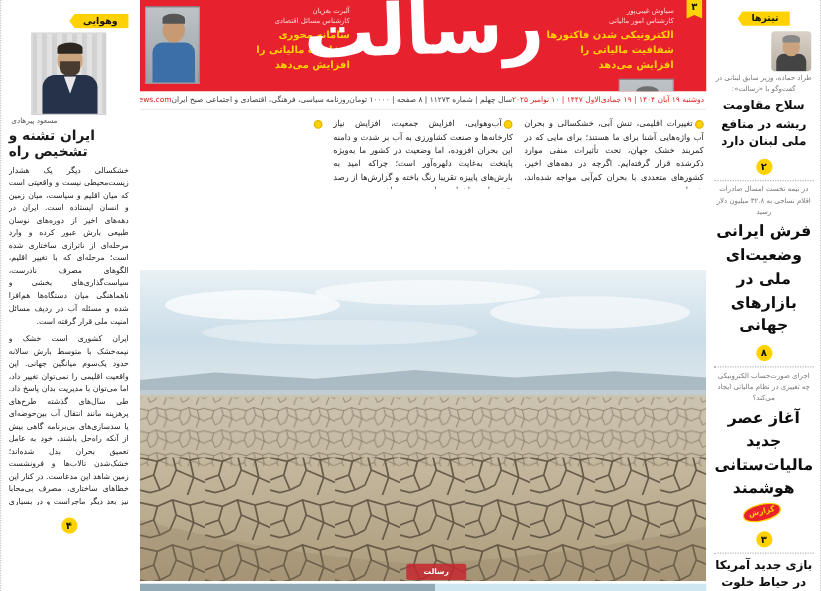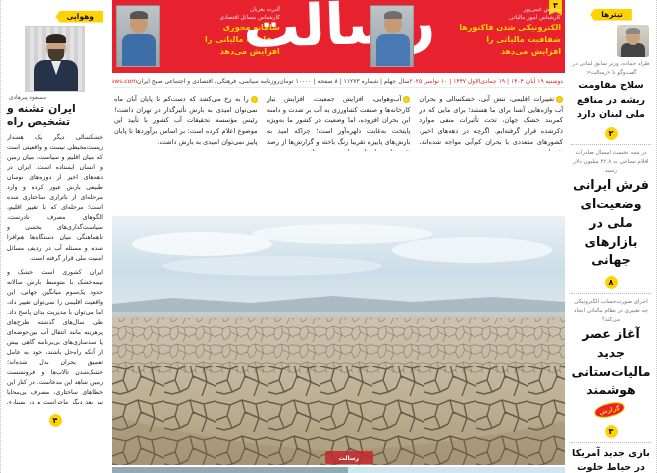--- a/index.html
+++ b/index.html
@@ -58,21 +58,21 @@
     width:44px; height:62px; position:relative; overflow:hidden;
     background:linear-gradient(#bdc3c6,#9aa3a8); border:1px solid rgba(0,0,0,.15);
   }
   .expert .ph .head{ position:absolute; top:8px; left:13px; width:18px; height:20px; border-radius:50%; background:#c99; background:#c79a74; }
   .expert .ph .hair{ position:absolute; top:5px; left:13px; width:18px; height:8px; border-radius:50% 50% 0 0; background:#555; }
   .expert .ph .body{ position:absolute; top:28px; left:5px; width:34px; height:34px; border-radius:8px 8px 0 0; background:#3c6ea8; }
   .expert .txt{ text-align:right; }
   .expert .nm{ font-size:5.6px; color:#ffd7d7; line-height:1.5; }
   .expert .q{ font-size:8px; font-weight:bold; color:#ffd200; line-height:1.5;margin-left:40px; }
   .expert-left{ left:4px; display:flex; gap:5px; flex-direction:row-reverse; }
-  .expert-right{ right:4px; display:flex; gap:5px; }
+  .expert-right{ right:26px; display:flex; gap:5px;flex-direction:column; }
   
   .dateline{
     height:15px; display:flex; align-items:center; justify-content:space-between;
     font-size:6px; color:#3b3b3b; border-bottom:1px solid #ececec; padding:0 2px; white-space:nowrap; overflow:hidden;
   }
   .dateline .red{ color:#d22; }
   .dateline .site{ color:#d22; direction:ltr; }
   
   .kicker{ text-align:center; font-size:8.6px; font-weight:bold; color:#1e1e1e; margin-top:4px; }
   .main-headline{
@@ -183,21 +183,21 @@
       <span>سال چهلم | شماره ۱۱۲۷۳ | ۸ صفحه | ۱۰۰۰۰ تومان</span>
       <span>روزنامه سیاسی، فرهنگی، اقتصادی و اجتماعی صبح ایران</span>
       <span class="site">www.resalat-news.com</span>
 
     </div>
 
 
     <div class="lead">
       <div class="lc"><span class="dot"></span><span>تغییرات اقلیمی، تنش آبی، خشکسالی و بحران آب واژه‌هایی آشنا برای ما هستند؛ برای مایی که در کمربند خشک جهان، تحت تأثیرات منفی موارد ذکرشده قرار گرفته‌ایم. اگرچه در دهه‌های اخیر، کشورهای متعددی با بحران کم‌آبی مواجه شده‌اند، تغییرات</span></div>
       <div class="lc"><span class="dot"></span><span>آب‌وهوایی، افزایش جمعیت، افزایش نیاز کارخانه‌ها و صنعت کشاورزی به آب بر شدت و دامنه این بحران افزوده، اما وضعیت در کشور ما به‌ویژه پایتخت به‌غایت دلهره‌آور است؛ چراکه امید به بارش‌های پاییزه تقریبا رنگ باخته و گزارش‌ها از رصد نقشه‌های هواشناسی، این وضعیت تلخ</span></div>
-      <div class="lc"><span class="dot"></span><span>را به رخ می‌کشد که دست‌کم تا پایان آبان ماه نمی‌توان امیدی به بارش تأثیرگذار در تهران داشت! رئیس مؤسسه تحقیقات آب کشور با تأیید این موضوع اعلام کرده است: بر اساس برآوردها تا پایان پاییز نمی‌توان امیدی به بارش داشت.</span></div>
+      <div class="lc"><span class="dot"></span></div>
     </div>
 
     <div class="photo-wrap">
       <svg width="453" height="249" viewBox="0 0 453 249" xmlns="http://www.w3.org/2000/svg">
         <defs>
           <linearGradient id="sky" x1="0" y1="0" x2="0" y2="1">
             <stop offset="0" stop-color="#e9f1f5"></stop>
             <stop offset="0.55" stop-color="#cbdde8"></stop>
             <stop offset="1" stop-color="#dfe7ea"></stop>
           </linearGradient>

